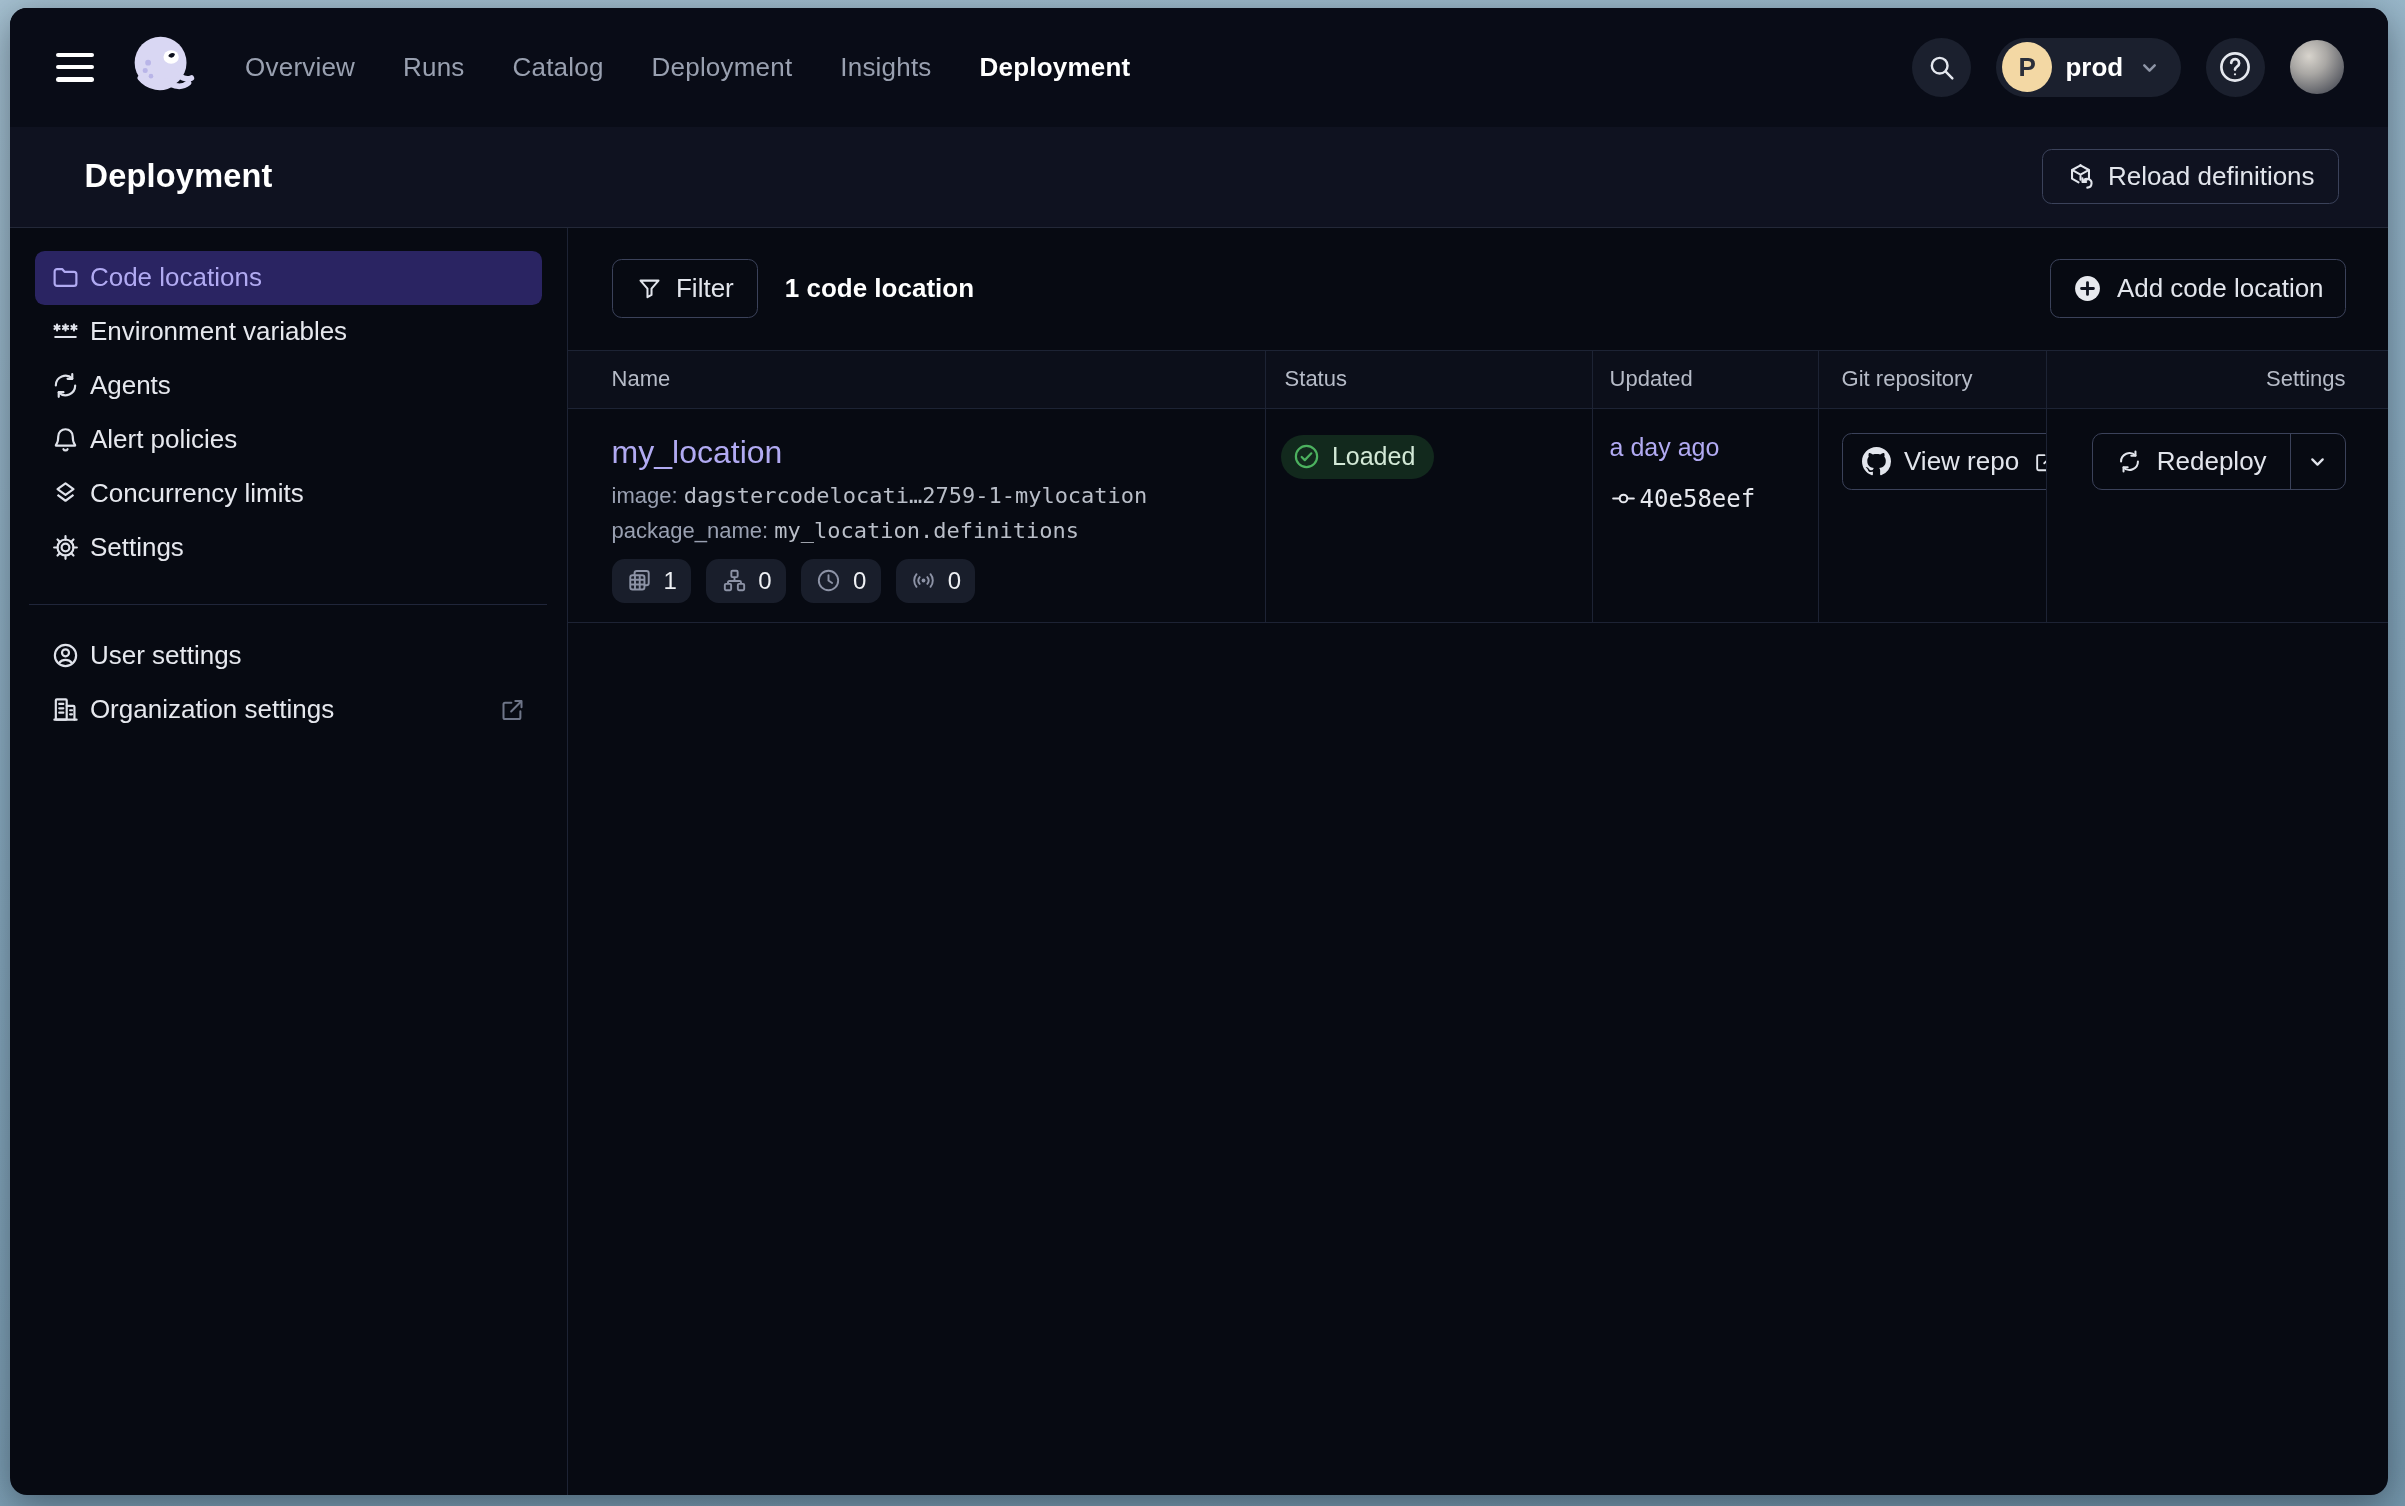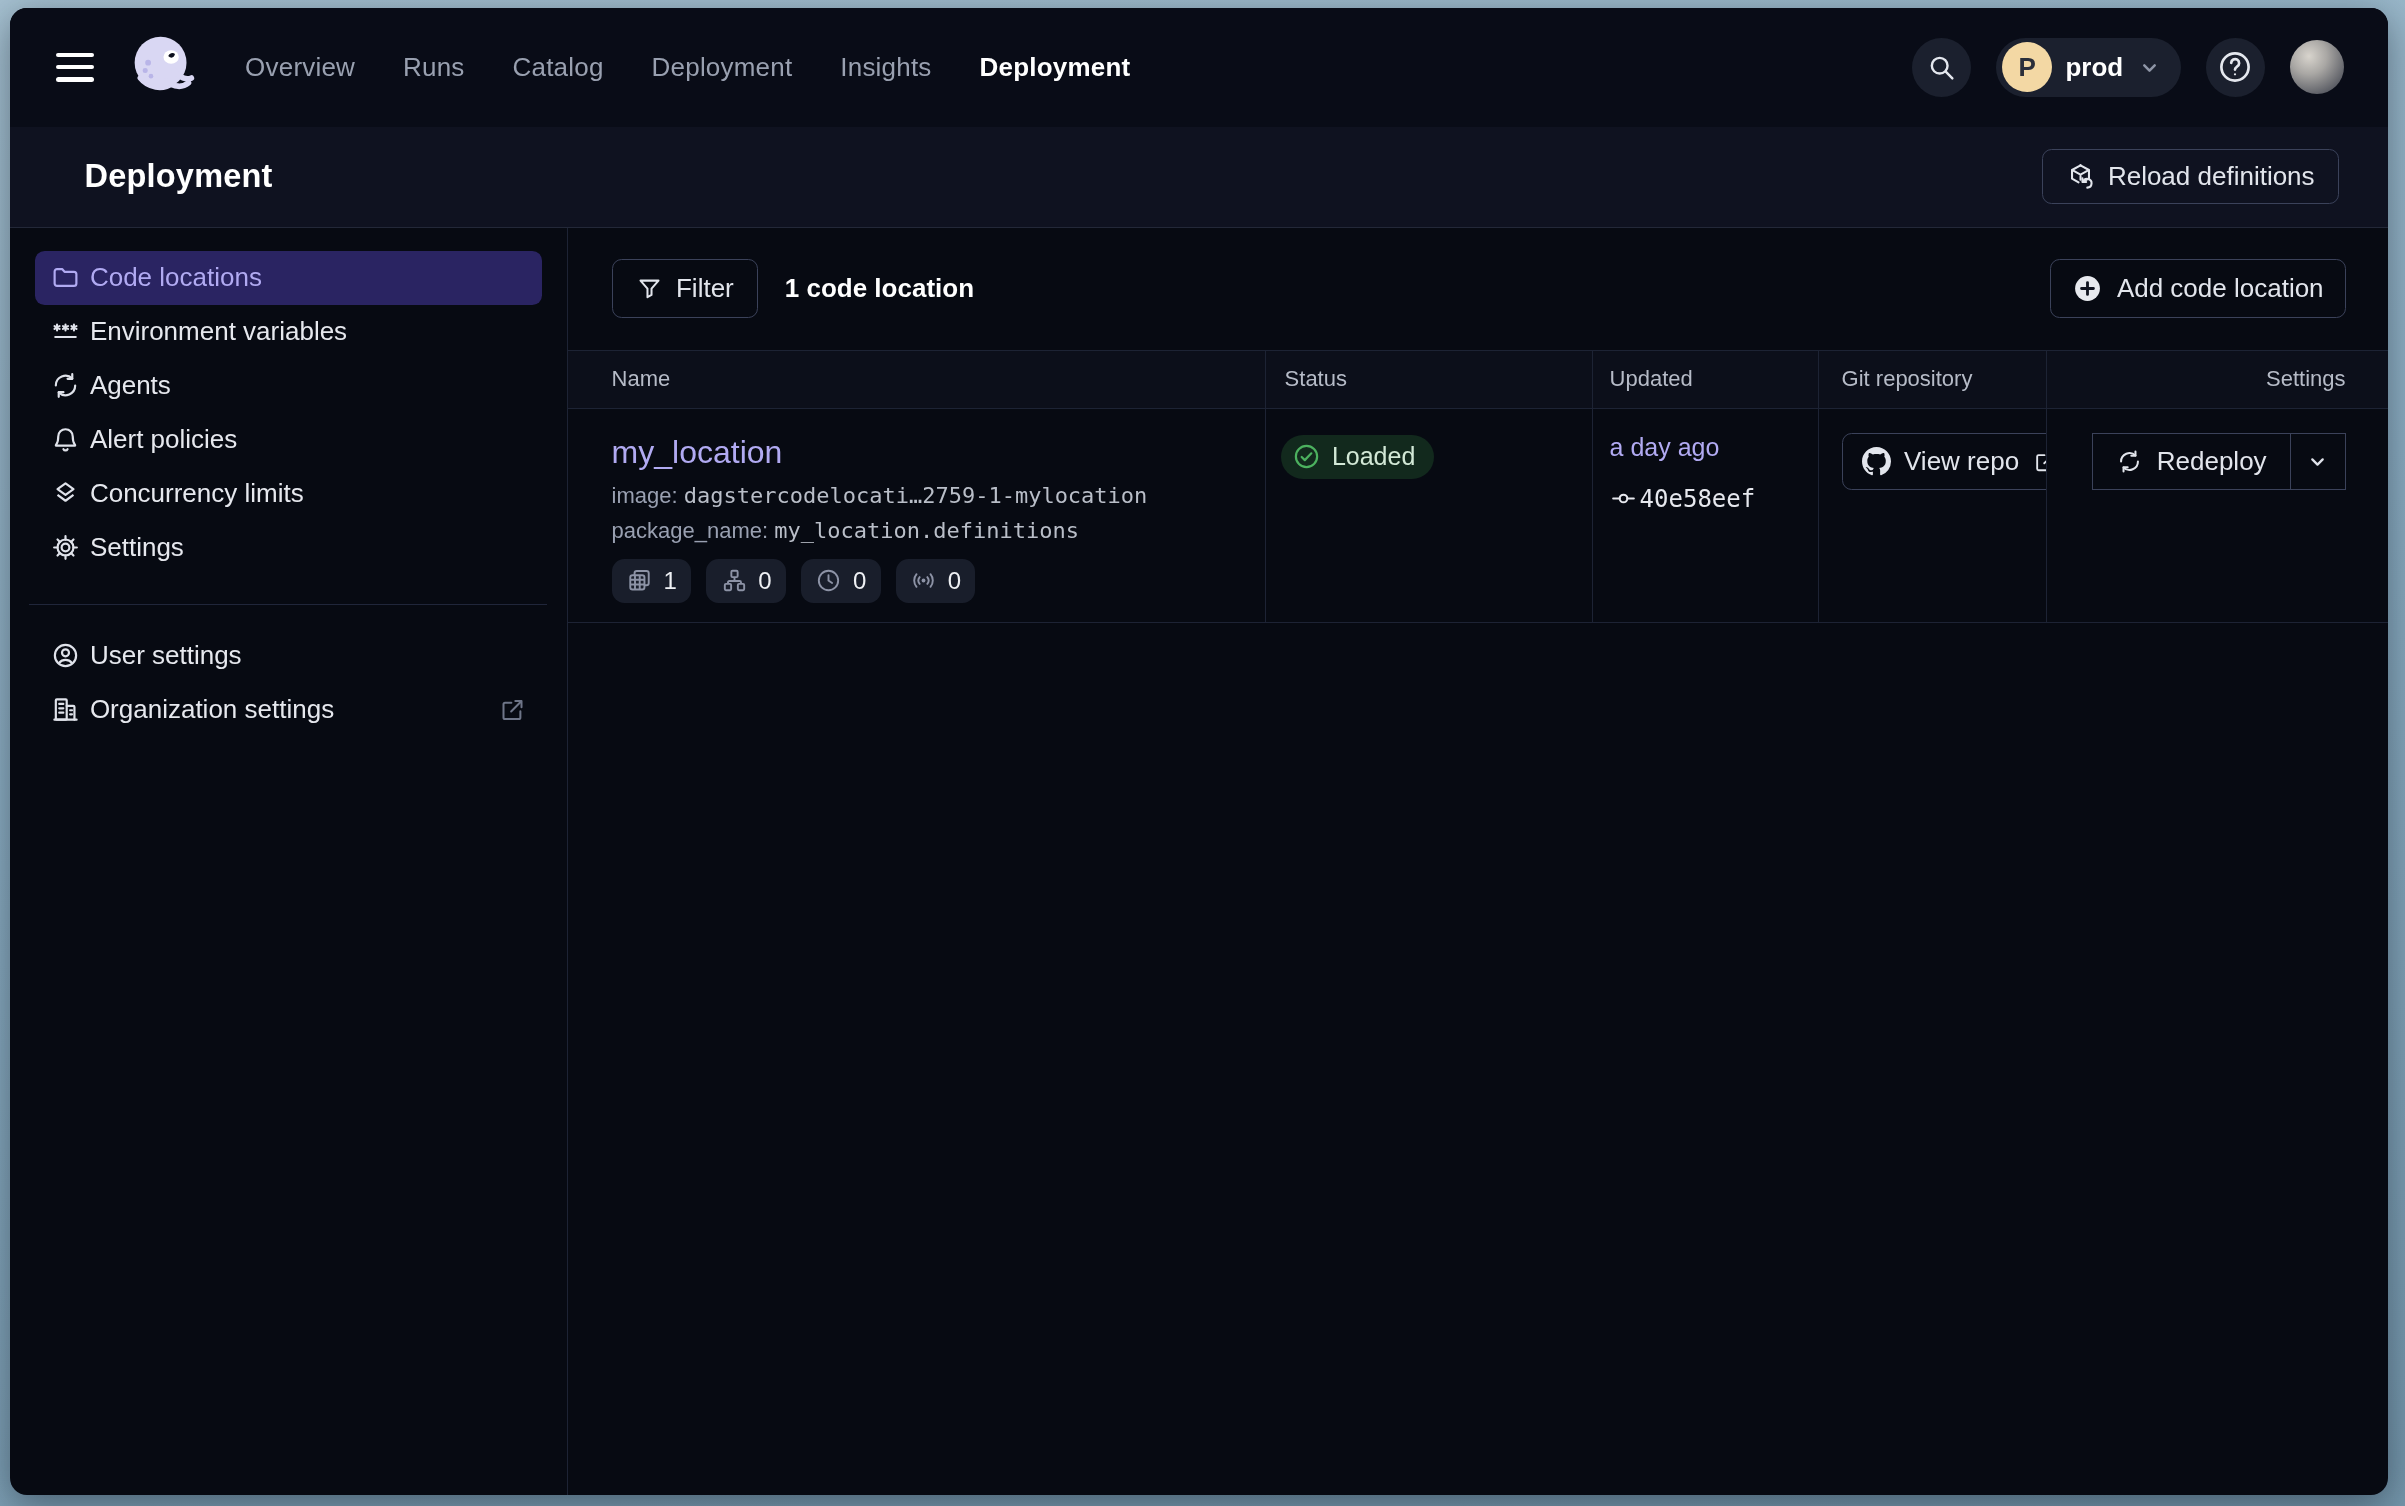--- a/index.html
+++ b/index.html
@@ -126,21 +126,21 @@
   .chip .cnt{ color:#eef0f4; font-size:24px; }
   .status-badge{
     display:inline-flex; align-items:center; gap:10.5px; height:44px; border-radius:22px;
     background:var(--green-bg); padding:0 19px 0 11.5px; color:var(--green-text); font-size:25px;
   }
   .status-badge .ck{ color:var(--green); display:flex; }
   .updated-link{ font-size:25px; color:var(--lavender); cursor:pointer; display:inline-block; }
   .commit-line{ margin-top:23px; display:flex; align-items:center; gap:3px; color:#e6e8ee; }
   .commit-line .mono{ font-family:"DejaVu Sans Mono","Liberation Mono",monospace; font-size:24px; }
   .repo-btn{ height:57px; padding:0 19px; flex:none; }
-  .split-btn{ display:flex; border:1px solid var(--btn-border); border-radius:0; overflow:hidden; height:57px; }
+  .split-btn{ display:flex; border:1px solid var(--btn-border); border-radius:10px; overflow:hidden; height:57px; }
   .split-main{ display:flex; align-items:center; gap:13.4px; padding:0 23px; font-size:26px; color:#e2e5ec; cursor:pointer; }
   .split-sep{ width:1px; background:var(--btn-border); }
   .split-caret{ width:54px; display:flex; align-items:center; justify-content:center; color:#dfe2ea; cursor:pointer; }
   svg{ display:block; }
 </style>
 </head>
 <body>
 
 <div class="app">
 

